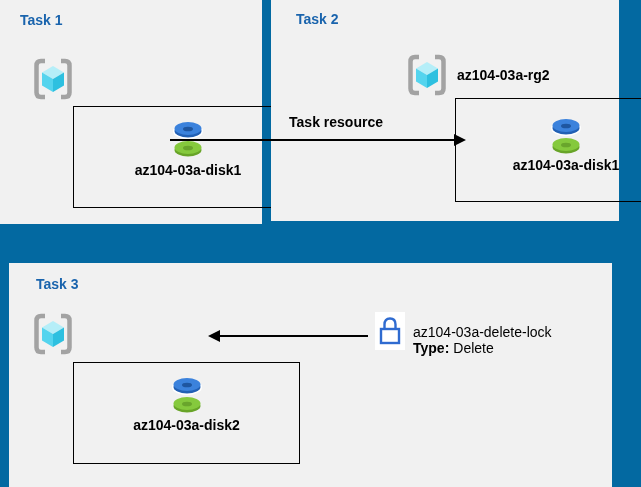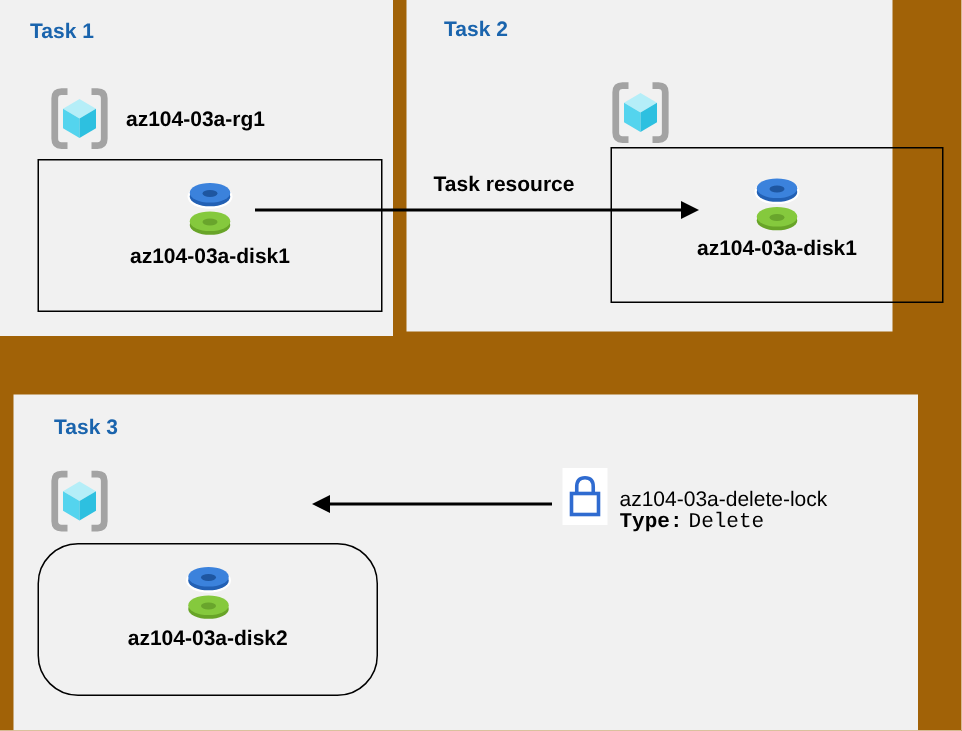--- a/index.html
+++ b/index.html
@@ -4,40 +4,40 @@
 <style>
   :root{
     --panel-bg:#f1f1f1; --title-blue:#1a64ad; --ink:#000000; --bracket:#a3a3a3;
     --cube-top:#b5eef8; --cube-left:#54d4ee; --cube-right:#2dc0e0;
     --disk-blue:#3b82dc; --disk-blue-side:#2260b4; --disk-blue-hole:#1e56a0;
     --disk-green:#85c93d; --disk-green-side:#68a428; --disk-green-hole:#69a52c;
     --lock-blue:#2f6bd0;
   }
   html,body{margin:0;padding:0;background:#fff;}
   .canvas{
-    position:relative; width:641px; height:487px; background:#a16207; overflow:hidden;
+    position:relative; width:641px; height:487px; background:#0369a1; overflow:hidden;
     font-family:"Liberation Sans","DejaVu Sans",sans-serif; color:var(--ink);
   }
   .panel{position:absolute; background:var(--panel-bg);}
   .panel-task1{left:0; top:0; width:262px; height:224px;}
-  .panel-task2{left:271px; top:0; width:292px; height:221px;padding-left:32px;}
+  .panel-task2{left:271px; top:0; width:348px; height:221px;}
   .panel-task3{left:9px; top:263px; width:603px; height:224px;}
   .task-title{position:absolute; font-size:14px; font-weight:700; color:var(--title-blue); line-height:1.15; white-space:nowrap;}
   .label{position:absolute; font-size:14px; font-weight:700; color:var(--ink); line-height:1.15; white-space:nowrap;}
   .rg-icon{position:absolute; width:40px; height:42px;}
-  .resource-box{position:absolute; border:1.5px solid #000;}
+  .resource-box{position:absolute; border:1.5px solid #000;margin-left:48px;}
   .disk-icon{position:absolute; left:50%; transform:translateX(-50%); width:38px; height:38px;}
   .disk-label{position:absolute; left:0; width:100%; text-align:center; font-size:14px; font-weight:700; line-height:1.15; white-space:nowrap;}
   .arrow-line{position:absolute; height:2px; background:#000;}
   .arrow-head-right{position:absolute; width:0; height:0; border-top:6px solid transparent; border-bottom:6px solid transparent; border-left:12px solid #000;}
   .arrow-head-left{position:absolute; width:0; height:0; border-top:6px solid transparent; border-bottom:6px solid transparent; border-right:12px solid #000;}
   .move-label{position:absolute; left:270px; top:114px; width:132px; text-align:center; font-size:14px; font-weight:700; white-space:nowrap;}
   .lock-plate{position:absolute; left:366px; top:49px; width:30px; height:38px; background:#fff;}
   .lock-name{position:absolute; left:404px; top:61px; font-size:14px; font-weight:400; white-space:nowrap;}
-  .lock-type{position:absolute; left:404px; top:77px; font-size:14px; white-space:nowrap;font-family:Liberation Mono, monospace;}
+  .lock-type{position:absolute; left:404px; top:77px; font-size:14px; white-space:nowrap;}
   .lock-type .t-label{font-weight:700; margin-right:4px;}
   .lock-type .t-value{font-weight:400;}
 </style>
 </head>
 <body>
 
 <svg width="0" height="0" style="position:absolute">
   <defs>
     <g id="rg-icon-def">
       <path d="M12 3 H8 Q3.5 3 3.5 7.5 V34.5 Q3.5 39 8 39 H12" fill="none" stroke="var(--bracket)" stroke-width="4.5"></path>
@@ -63,36 +63,36 @@
 </svg>
 
 <div class="canvas">
 
   <section class="panel panel-task1">
     <div class="task-title" style="left:20px; top:12px;">Task 1</div>
 
     <svg class="rg-icon" style="left:33px; top:58px;" viewBox="0 0 40 42">
       <use href="#rg-icon-def"></use>
     </svg>
-    <div class="label" style="left:84px; top:71px;">az104-03a-rg1</div>
 
     <div class="resource-box" style="left:25px; top:106px; width:228px; height:100px;">
       <svg class="disk-icon" style="top:12px;" viewBox="0 0 38 38">
         <use href="#disk-icon-def"></use>
       </svg>
       <div class="disk-label" style="top:55px;">az104-03a-disk1</div>
     </div>
   </section>
 
   <section class="panel panel-task2">
     <div class="task-title" style="left:25px; top:11px;">Task 2</div>
 
     <svg class="rg-icon" style="left:136px; top:54px;" viewBox="0 0 40 42">
       <use href="#rg-icon-def"></use>
     </svg>
+    <div class="label" style="left:186px; top:67px;">az104-03a-rg2</div>
 
     <div class="resource-box" style="left:136px; top:98px; width:220px; height:102px;">
       <svg class="disk-icon" style="top:17px;" viewBox="0 0 38 38">
         <use href="#disk-icon-def"></use>
       </svg>
       <div class="disk-label" style="top:58px;">az104-03a-disk1</div>
     </div>
   </section>
 
   <div class="move-label">Task resource</div>
@@ -112,21 +112,21 @@
     <div class="lock-plate">
       <svg width="30" height="38" viewBox="0 0 30 38">
         <use href="#lock-icon-def"></use>
       </svg>
     </div>
     <div class="lock-name">az104-03a-delete-lock</div>
     <div class="lock-type">
       <span class="t-label">Type:</span><span class="t-value">Delete</span>
     </div>
 
-    <div class="resource-box" style="left:16px; top:99px; width:225px; height:100px;border-radius:27px;">
+    <div class="resource-box" style="left:16px; top:99px; width:225px; height:100px;">
       <svg class="disk-icon" style="top:12px;" viewBox="0 0 38 38">
         <use href="#disk-icon-def"></use>
       </svg>
       <div class="disk-label" style="top:54px;">az104-03a-disk2</div>
     </div>
   </section>
 
 </div>
 
 </body></html>

